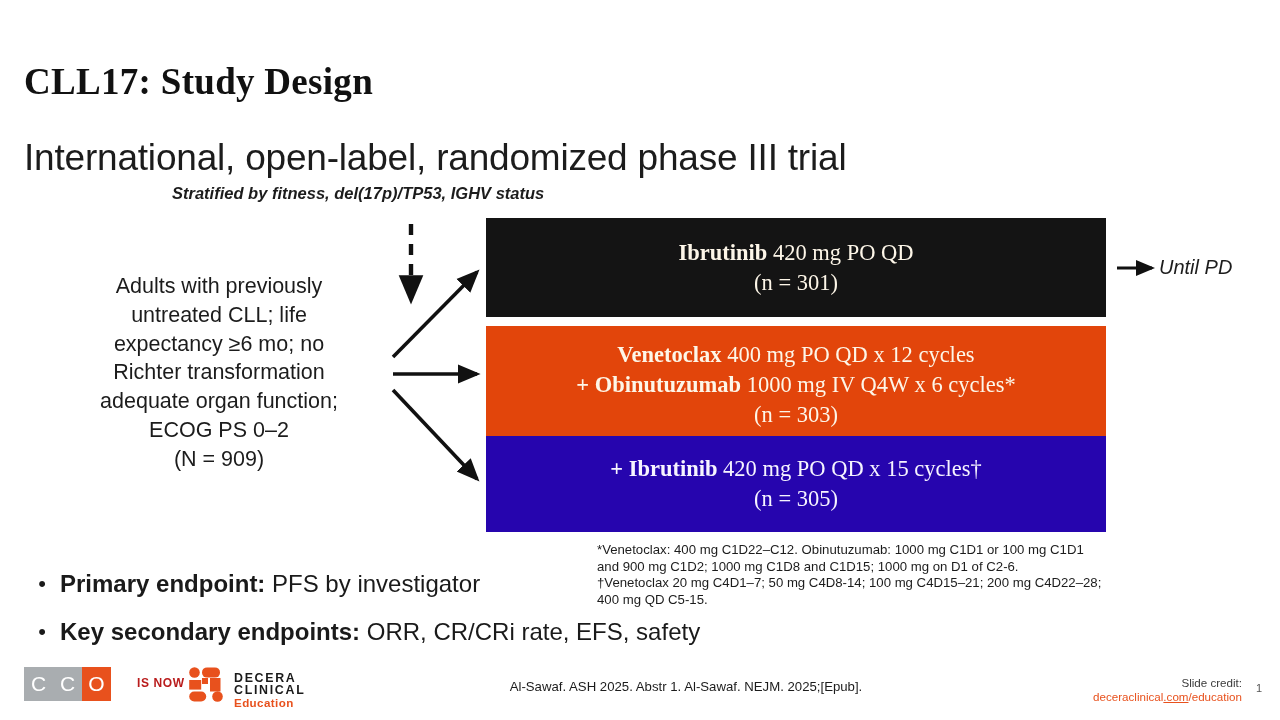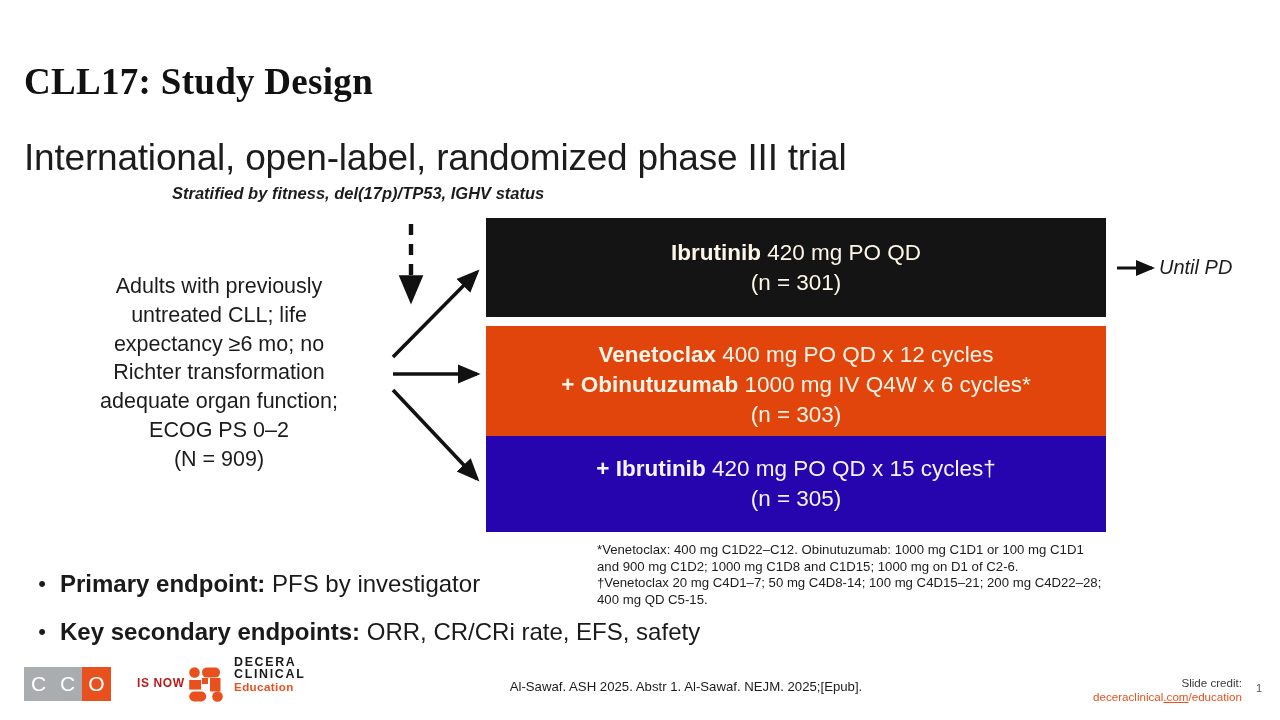--- a/index.html
+++ b/index.html
@@ -71,20 +71,21 @@
   .arm {
     position: absolute;
     left: 486px;
     width: 620px;
     box-sizing: border-box;
     text-align: center;
     display: flex;
     flex-direction: column;
     justify-content: center;
     align-items: center;
+    font-family: Liberation Serif, serif;
   }
   .arm .line {
     font-size: 22.5px;
     line-height: 30px;
     white-space: nowrap;
   }
   .arm .line b { font-weight: 700; }
 
   .arm-ibrutinib {
     top: 218px;
@@ -188,21 +189,21 @@
   .decera-mark {
     position: absolute;
     left: 188px;
     top: 667px;
     width: 37px;
     height: 35px;
   }
   .decera-text {
     position: absolute;
     left: 234px;
-    top: 656px;
+    top: 672px;
     line-height: 12.2px;
   }
   .decera-text .l1, .decera-text .l2 {
     font-size: 12.4px;
     font-weight: 700;
     letter-spacing: 1.7px;
     color: #1a1a1a;
     display: block;
   }
   .decera-text .l3 {

